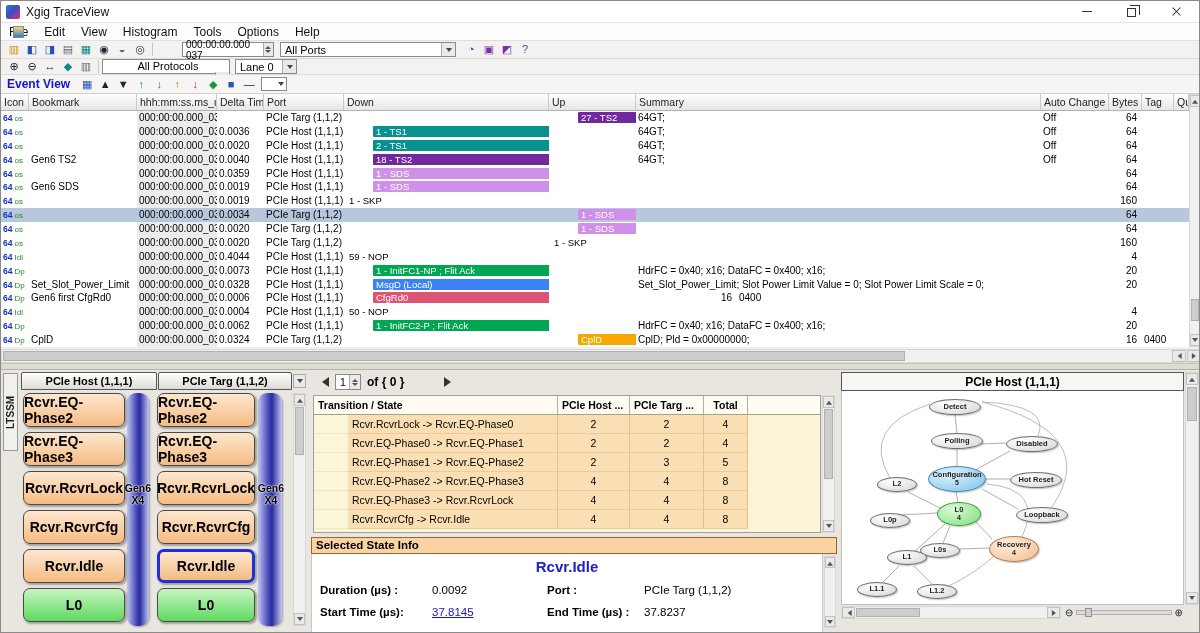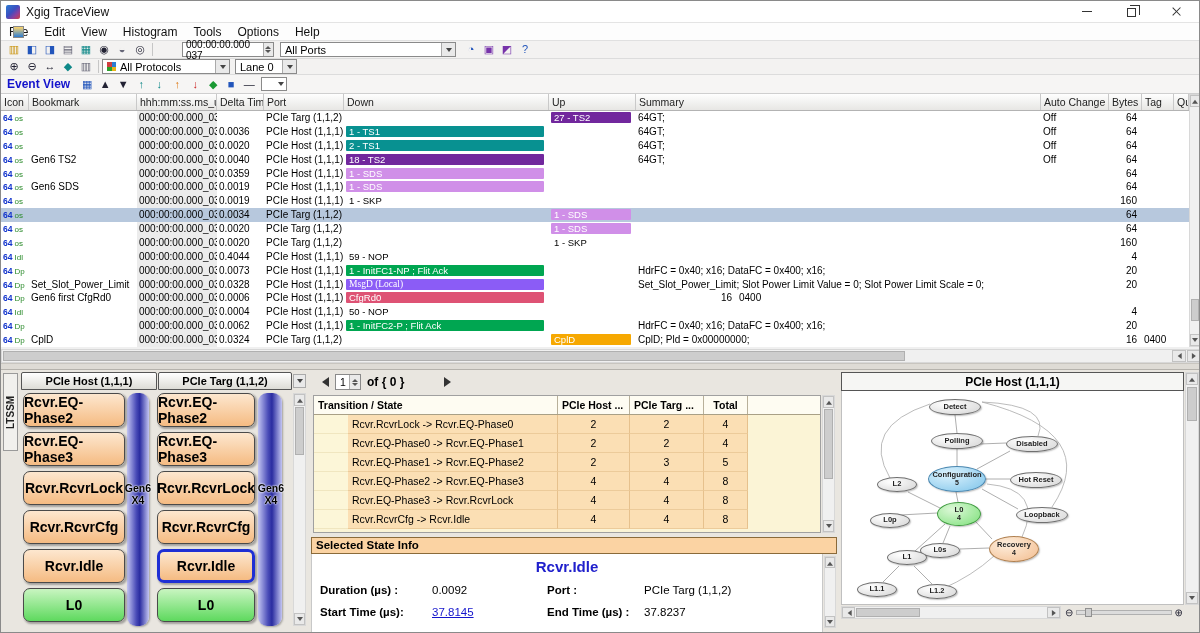--- a/index.html
+++ b/index.html
@@ -58,21 +58,21 @@
   .gr.sel{background:#b7c8dd;}
   .gr.sel .c-time{background:transparent;}
   .c{white-space:nowrap;overflow:hidden;padding:0 2px;line-height:13.8px;}
   .c-icon{width:28px;} .c-bm{width:108px;} .c-time{width:80px;background:#ececec;}
   .c-delta{width:47px;} .c-port{width:80px;} .c-down{width:205px;} .c-up{width:87px;}
   .c-sum{width:405px;} .c-auto{width:68px;} .c-bytes{width:33px;text-align:right;padding-right:5px;}
   .c-tag{width:32px;} .c-qu{width:15px;}
   .i64{color:#1133cc;font-weight:bold;font-size:8.5px;margin-right:2px;}
   .isub{color:#2a8a2a;font-size:8px;}
   .chip{display:inline-block;height:11px;line-height:11px;font-size:9.5px;margin-top:1px;padding-left:3px;max-width:100%;overflow:hidden;white-space:nowrap;vertical-align:top;}
-  .chip.filled{color:#fff;width:calc(100% - 3px);border-radius:1px;}
+  .chip.filled{color:#fff;width:calc(100% - 3px);border-radius:1px;margin-left:27px;}
   
   .sb{background:#f0f0f0;border:1px solid #d8d8d8;position:absolute;}
   .sb-btn{position:absolute;background:#e9e9e9;border:1px solid #c2c2c2;}
   .sb-btn i{position:absolute;left:50%;top:50%;width:0;height:0;border:3px solid transparent;}
   .sb-btn i.up{border-bottom:4px solid #555;transform:translate(-50%,-62%);}
   .sb-btn i.down{border-top:4px solid #555;transform:translate(-50%,-30%);}
   .sb-btn i.left{border-right:4px solid #555;transform:translate(-62%,-50%);}
   .sb-btn i.right{border-left:4px solid #555;transform:translate(-30%,-50%);}
   .sb-thumb{position:absolute;background:#cdcdcd;border:1px solid #b0b0b0;}
   .splitter{position:absolute;top:362px;left:0;width:1200px;height:7px;background:#dedbd5;border-top:1px solid #c8c5bf;border-bottom:1px solid #b5b2ac;}
@@ -233,21 +233,21 @@
           <span class="g">↔</span>
         </span>
         <span class="tbico tone-teal">
           <span class="g">◆</span>
         </span>
         <span class="tbico tone-gray">
           <span class="g">▥</span>
         </span>
       </div>
     <span class="tbdiv"></span>
-    <div class="combo" style="width:128px;">
+    <div class="combo" style="width:128px;flex-direction:column;">
       <span class="proto-ico">
           <i></i>
           <i></i>
           <i></i>
           <i></i>
         </span>
       <span>All Protocols</span>
       <span class="arrow">
           <i></i>
         </span>
@@ -496,21 +496,21 @@
           <div class="c c-tag"></div>
           <div class="c c-qu"></div>
         </div>
 
         <div class="gr">
           <div class="c c-icon"><span class="i64">64</span><span class="isub">Dp</span></div>
           <div class="c c-bm">Set_Slot_Power_Limit</div>
           <div class="c c-time">000:00:00.000_038</div>
           <div class="c c-delta">0.0328</div>
           <div class="c c-port">PCIe Host (1,1,1)</div>
-          <div class="c c-down"><span class="chip filled" style="background: #8b5cf6; font-family: Liberation Serif, serif;">MsgD (Local)</span></div>
+          <div class="c c-down"><span class="chip filled" style="background: #3b82f6;">MsgD (Local)</span></div>
           <div class="c c-up"><span class="chip"></span></div>
           <div class="c c-sum">Set_Slot_Power_Limit; Slot Power Limit Value = 0; Slot Power Limit Scale = 0;</div>
           <div class="c c-auto"></div>
           <div class="c c-bytes">20</div>
           <div class="c c-tag"></div>
           <div class="c c-qu"></div>
         </div>
 
         <div class="gr">
           <div class="c c-icon"><span class="i64">64</span><span class="isub">Dp</span></div>

